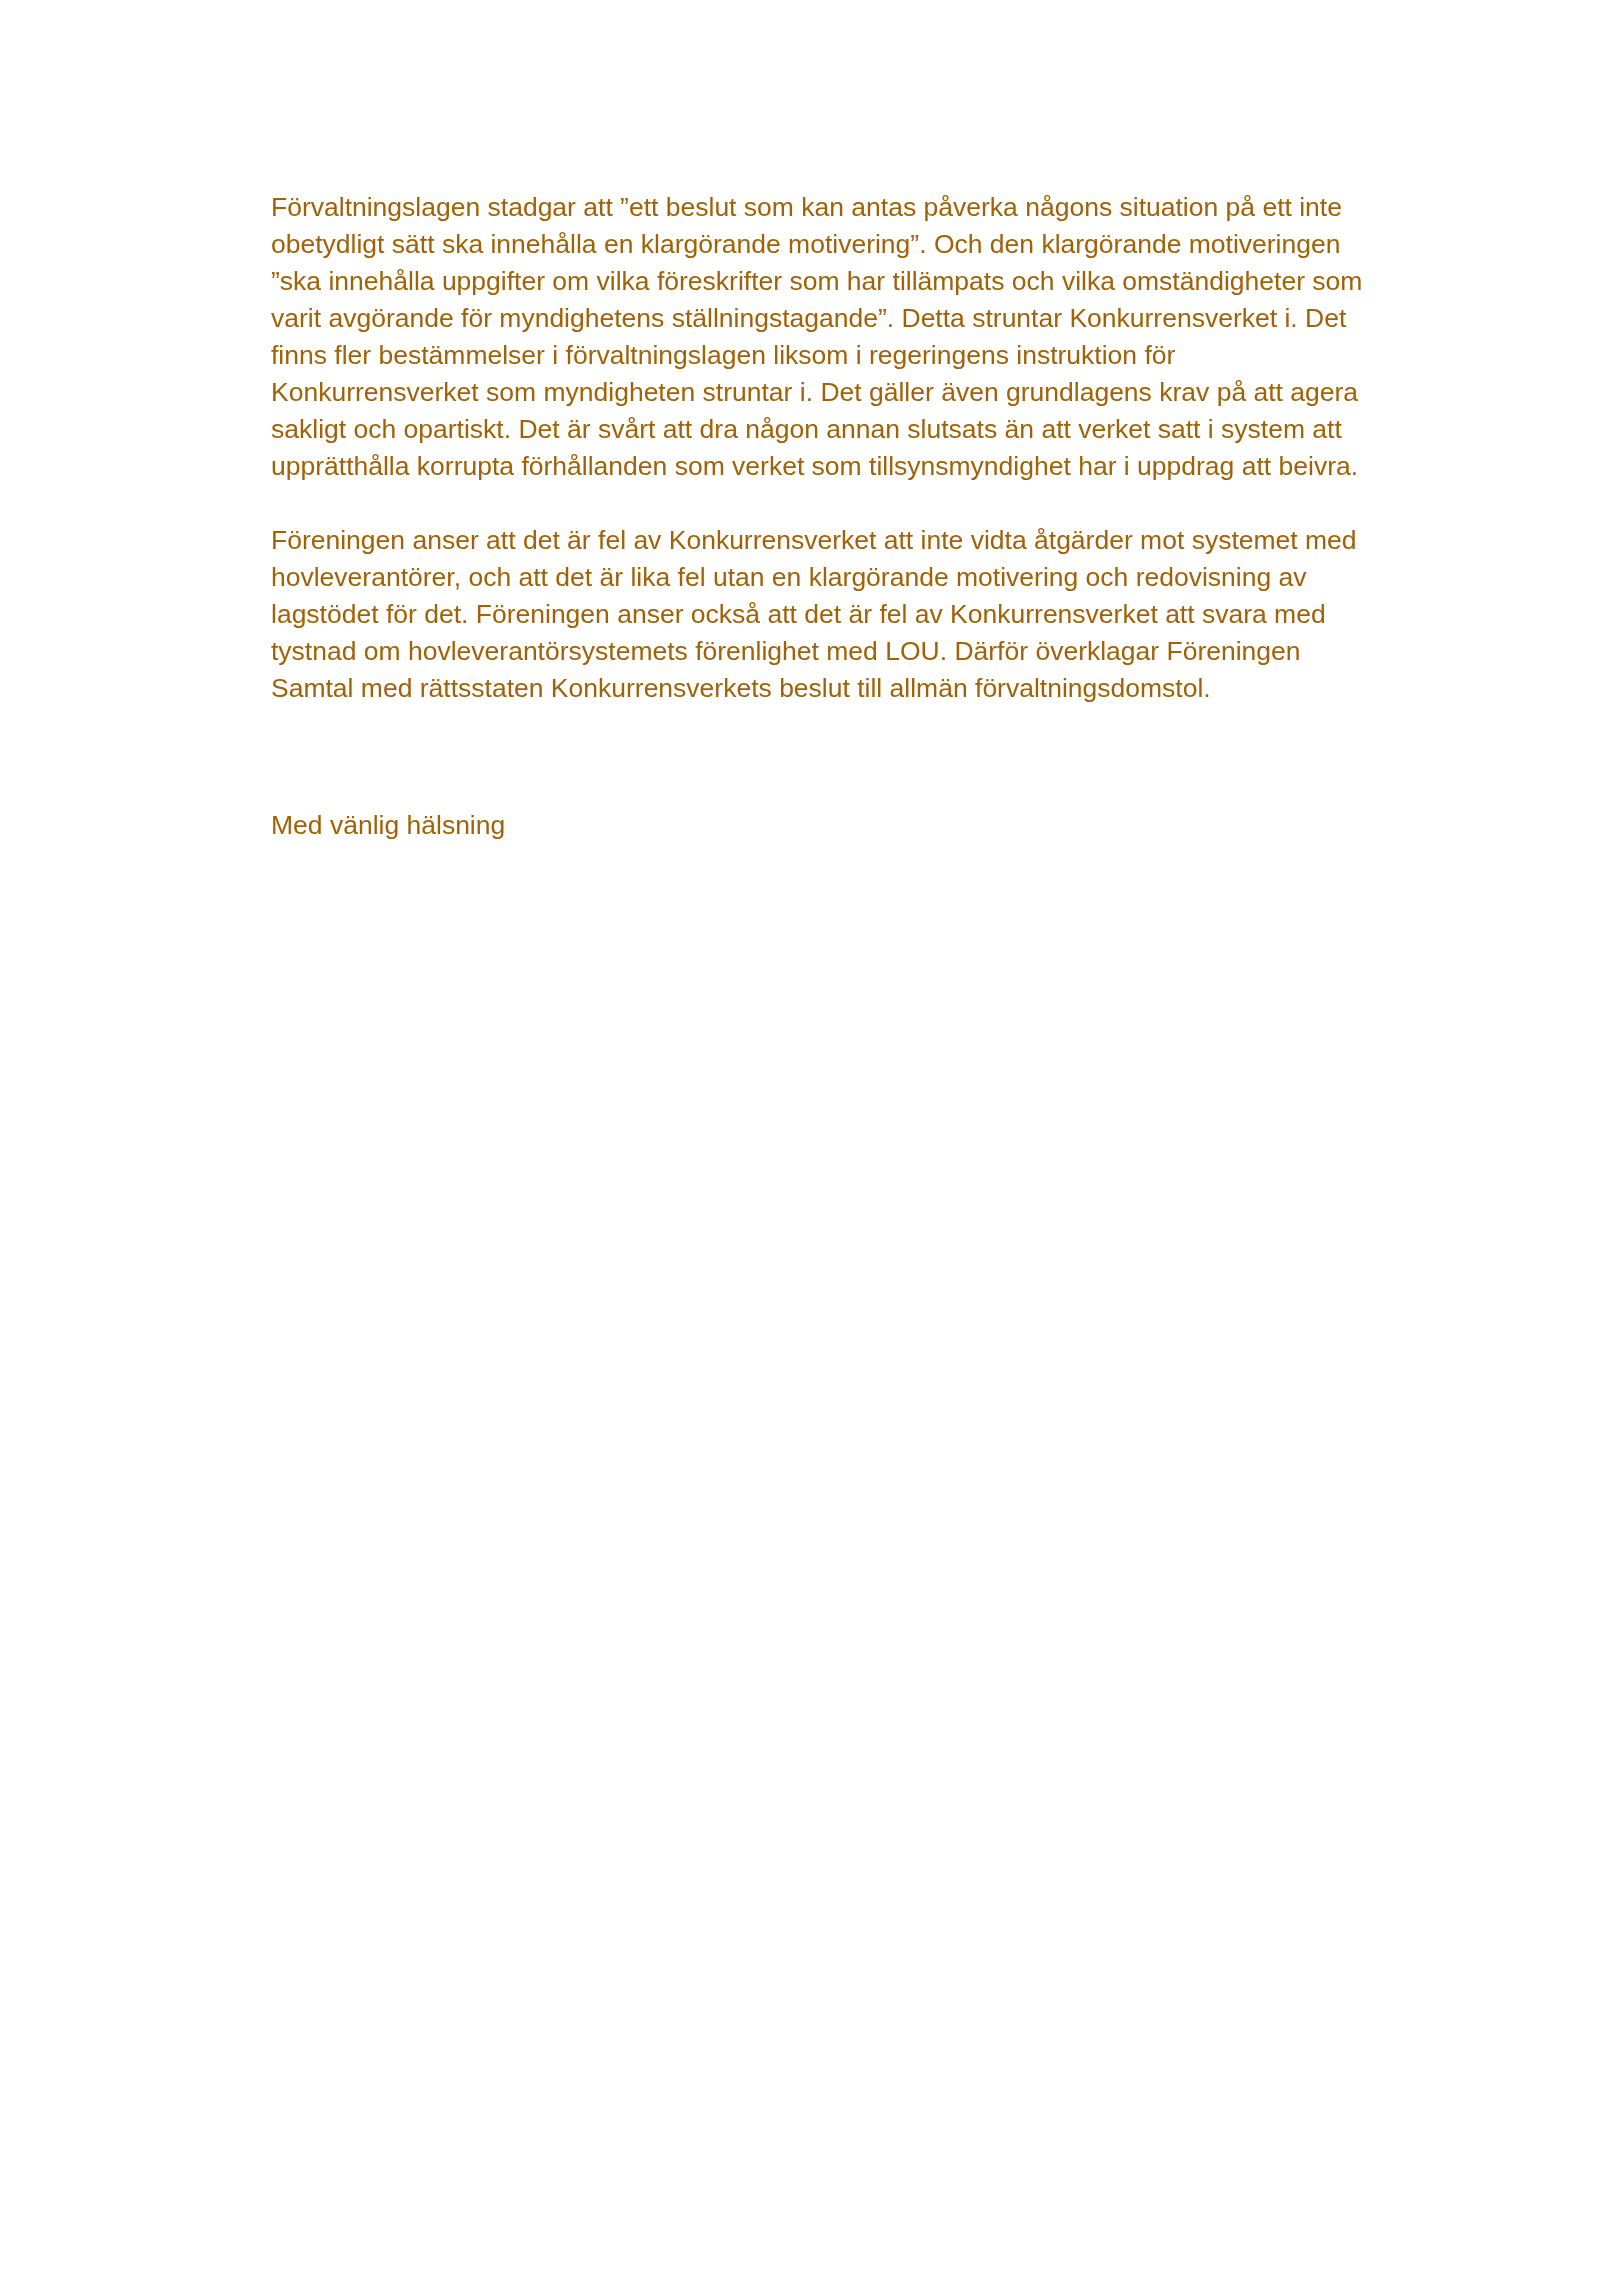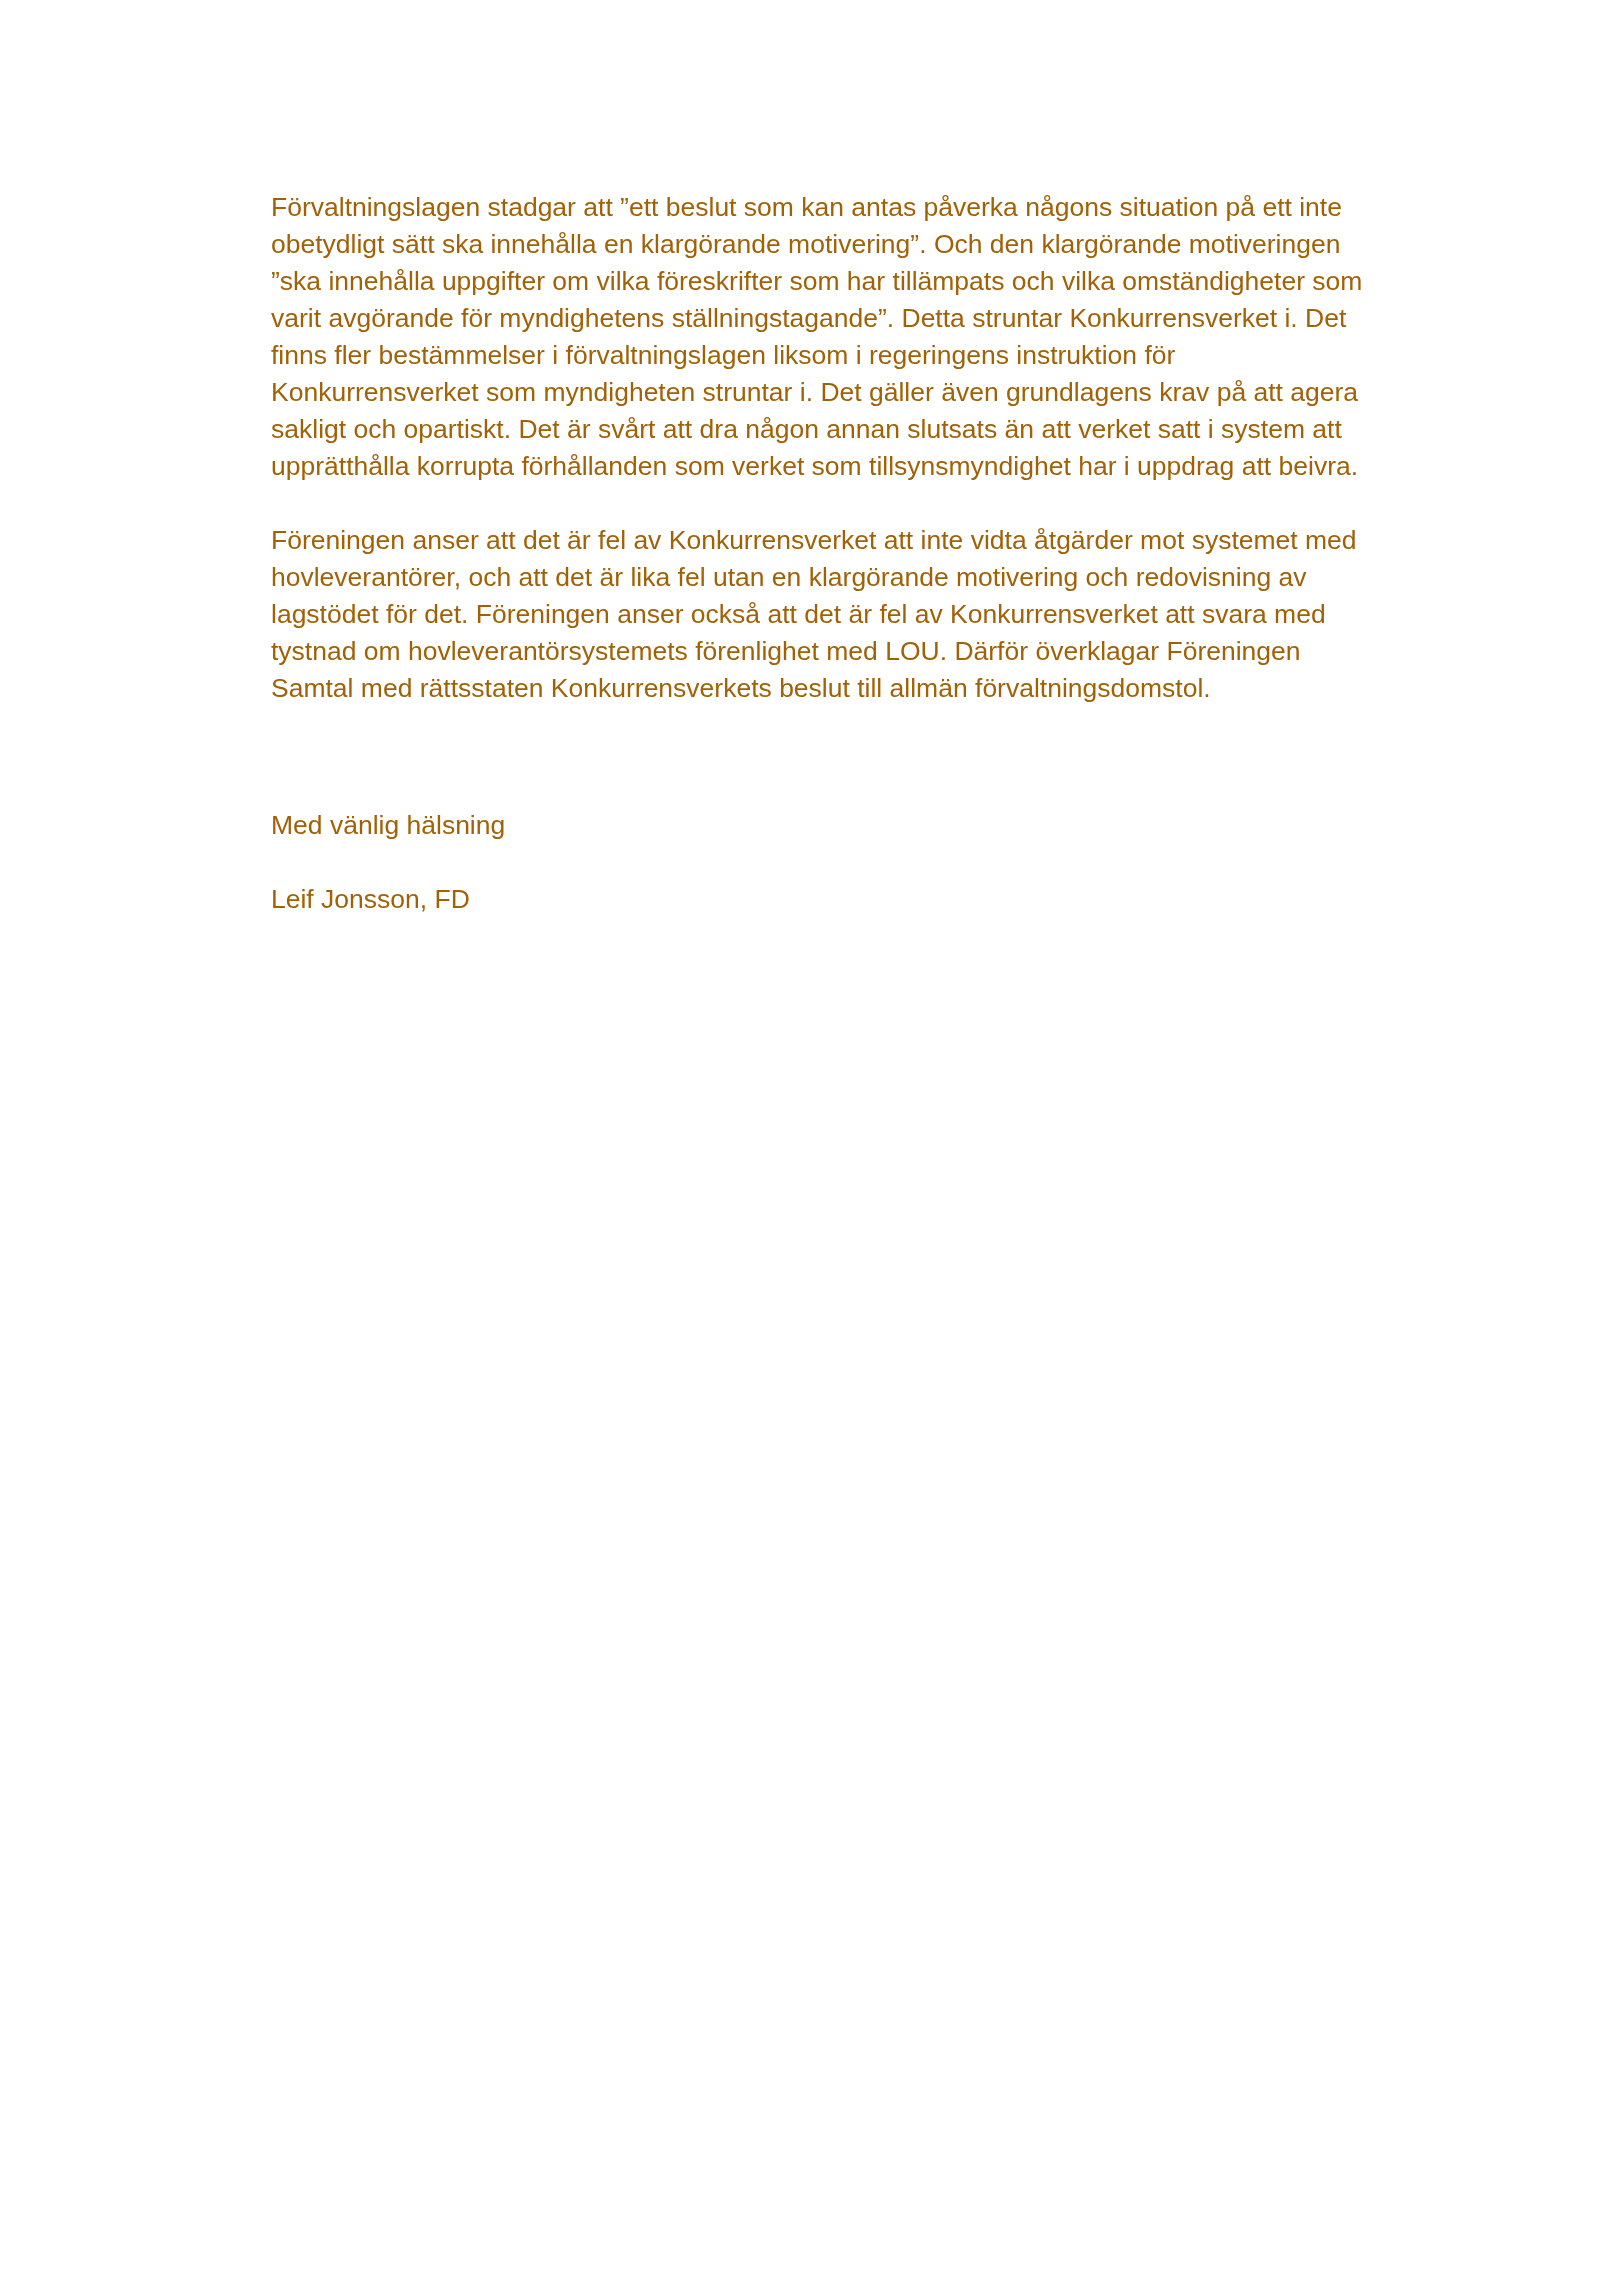--- a/index.html
+++ b/index.html
@@ -52,18 +52,17 @@
 upprätthålla korrupta förhållanden som verket som tillsynsmyndighet har i uppdrag att beivra.</p>
 
     <p class="para">Föreningen anser att det är fel av Konkurrensverket att inte vidta åtgärder mot systemet med
 hovleverantörer, och att det är lika fel utan en klargörande motivering och redovisning av
 lagstödet för det. Föreningen anser också att det är fel av Konkurrensverket att svara med
 tystnad om hovleverantörsystemets förenlighet med LOU. Därför överklagar Föreningen
 Samtal med rättsstaten Konkurrensverkets beslut till allmän förvaltningsdomstol.</p>
 
     <div class="signature-block">
       <p class="sig-line">Med vänlig hälsning</p>
-      <p class="sig-line">Leif Jonsson, FD</p>
     </div>
 
   </div>
 </div>
 
 
 </body></html>

